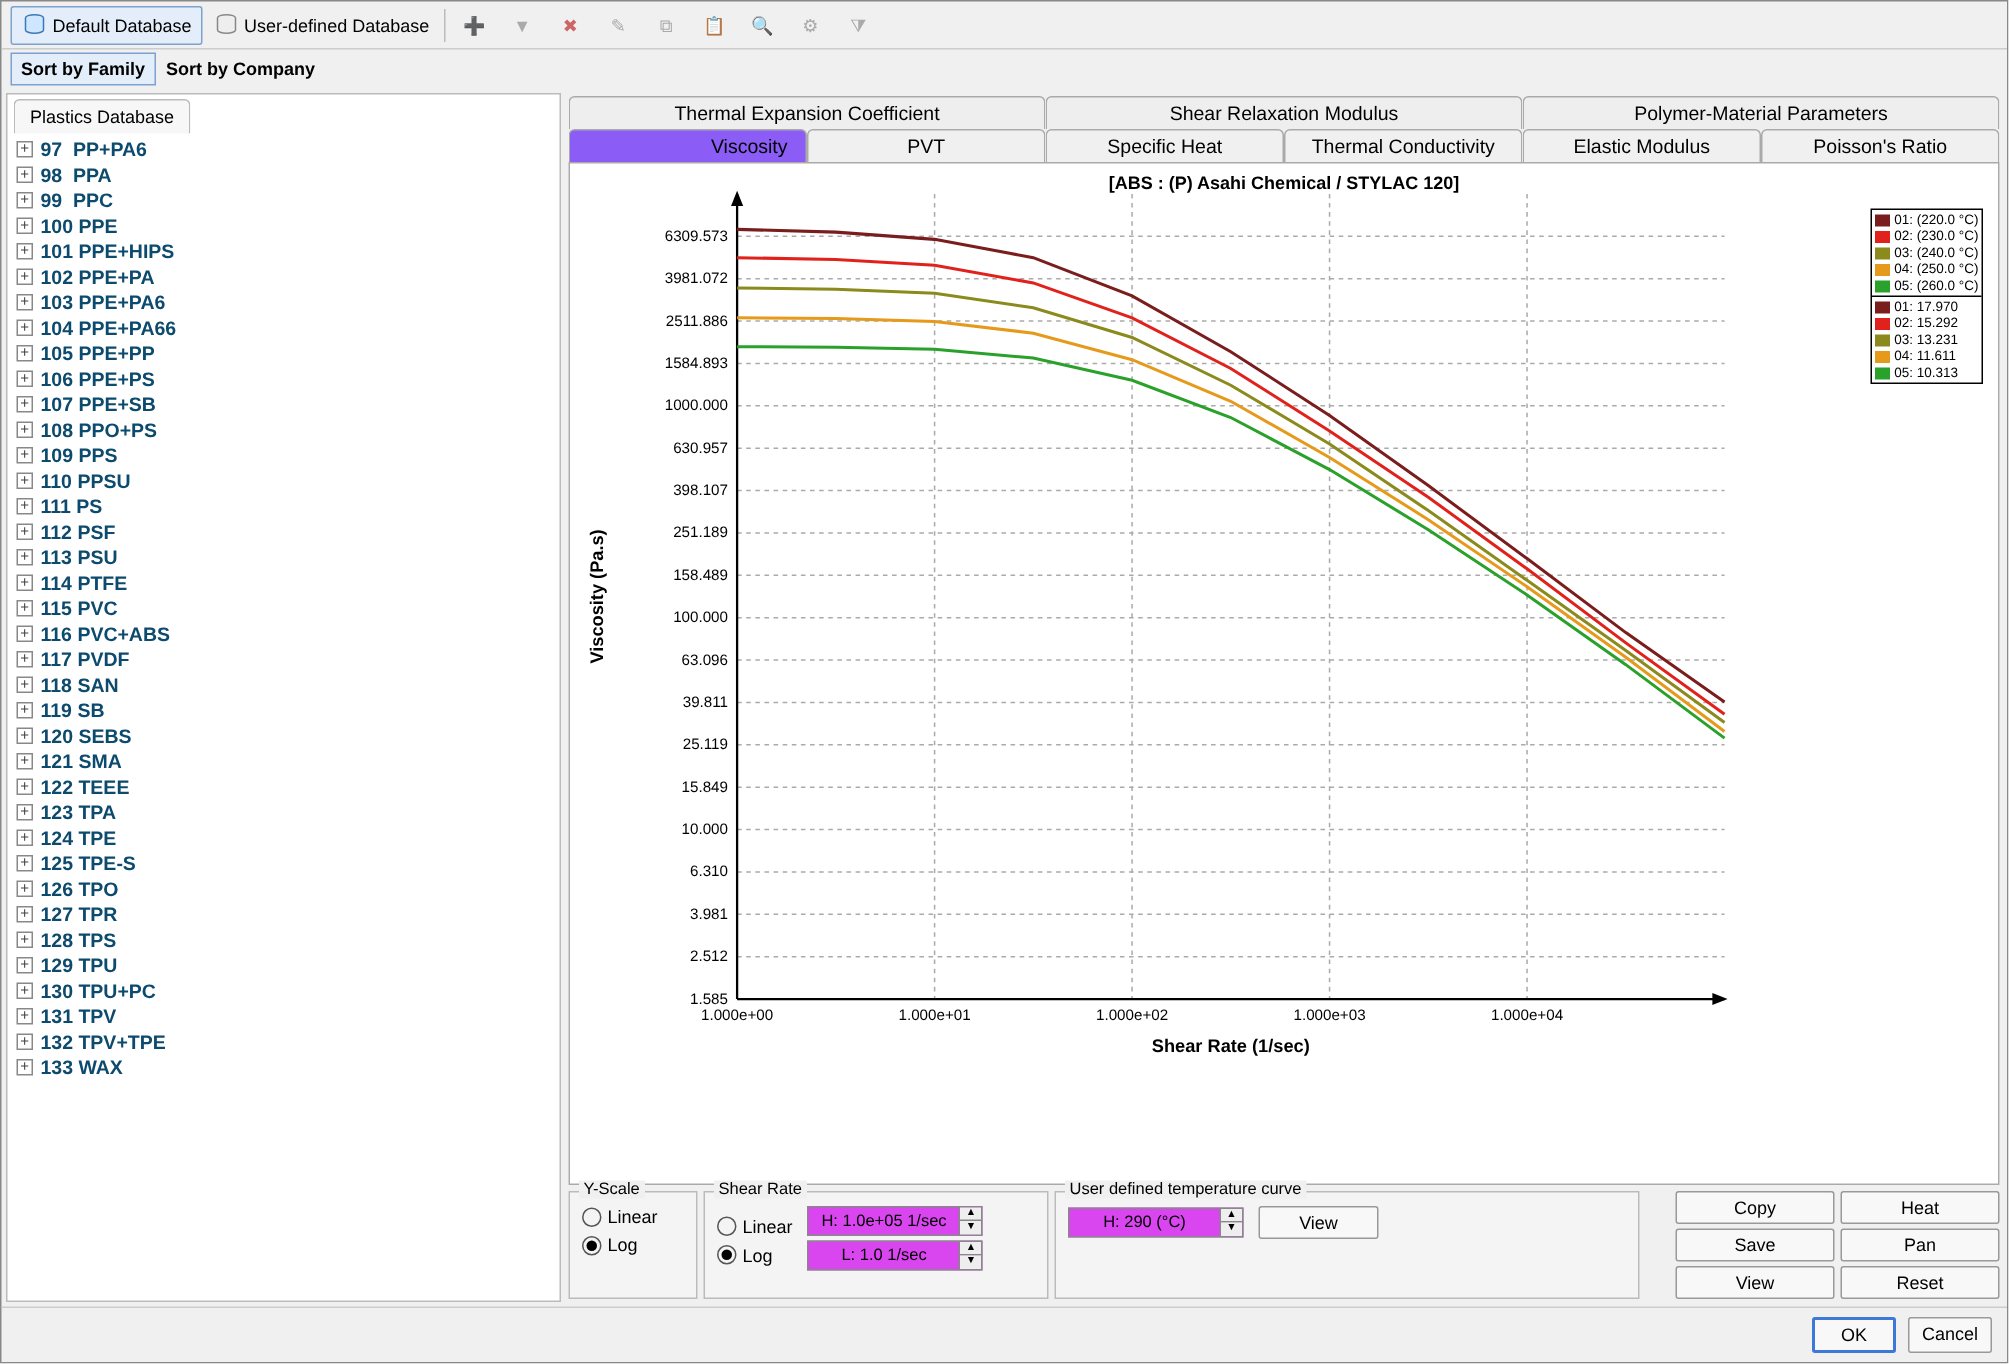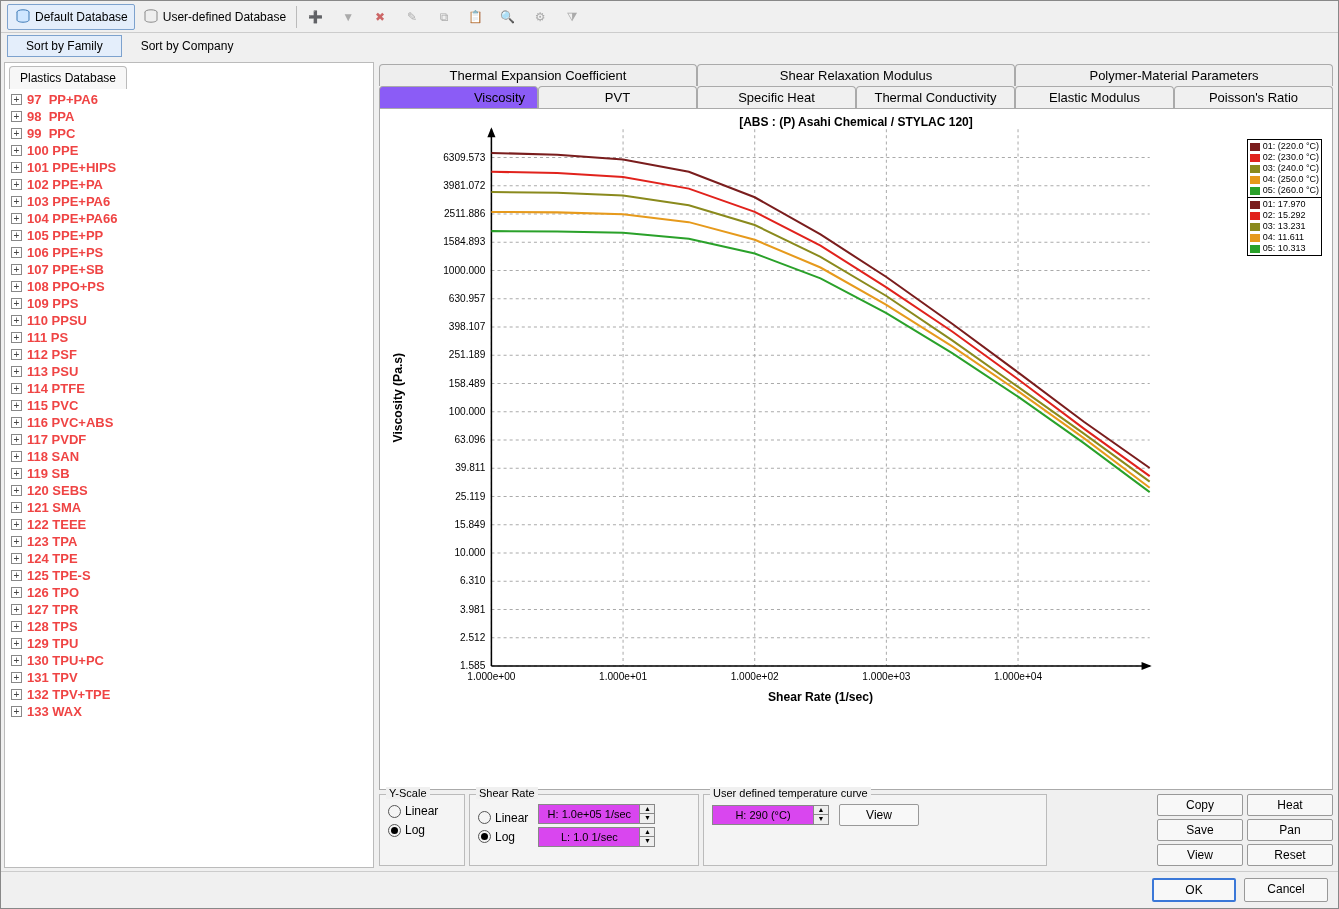--- a/index.html
+++ b/index.html
@@ -8,32 +8,32 @@
 .titlebar { height:30px; display:flex; align-items:center; padding:0 8px; background:#fff; border-bottom:1px solid #ddd; }
 .titlebar .icon { width:14px; height:14px; border:2px solid #5588bb; margin-right:6px; }
 .titlebar .title { flex:1; font-size:12px; }
 .titlebar .close { font-size:15px; color:#444; cursor:pointer; padding:2px 10px; }
 .toolbar { height:32px; display:flex; align-items:center; padding:2px 6px; gap:0; border-bottom:1px solid #ccc; }
 .tb-btn { display:flex; align-items:center; padding:3px 6px; border:1px solid transparent; border-radius:2px; gap:3px; cursor:pointer; }
 .tb-btn.pressed { border:1px solid #7da2ce; background:#e4eefb; }
 .tb-sep { width:1px; height:22px; background:#bbb; margin:0 3px; }
 .tb-icon { width:18px; height:18px; display:inline-flex; align-items:center; justify-content:center; }
 .sortbar { height:26px; display:flex; align-items:center; padding:0 6px; gap:0; }
-.sort-btn { padding:3px 18px; border:1px solid transparent; cursor:pointer; }
+.sort-btn { padding:3px 6px; border:1px solid transparent; cursor:pointer;font-weight:bold; }
 .sort-btn.pressed { border:1px solid #7da2ce; background:#e4eefb; }
 .content { flex:1; display:flex; min-height:0; }
 .left-pane { width:370px; display:flex; flex-direction:column; border:1px solid #bbb; margin:3px; background:#fff; }
 .tree-tab { padding:4px 10px; border:1px solid #bbb; border-bottom:none; border-radius:4px 4px 0 0; background:#f7f7f7; width:fit-content; margin-left:4px; margin-top:3px; font-size:12px; }
 .tree-body { flex:1; overflow-y:scroll; padding:2px 0 2px 2px; position:relative; }
 .tree-body::-webkit-scrollbar { width:16px; }
 .tree-body::-webkit-scrollbar-track { background:#f0f0f0; border-left:1px solid #ddd; }
 .tree-body::-webkit-scrollbar-thumb { background:#c0c0c0; border:1px solid #aaa; }
 .tree-item { display:flex; align-items:center; padding:1px 0 1px 4px; }
 .exp { width:11px; height:11px; border:1px solid #888; display:inline-flex; align-items:center; justify-content:center; font-size:10px; line-height:8px; color:#444; margin-right:5px; cursor:pointer; flex-shrink:0; }
-.tree-label { color:#ef4444; font-weight:bold; font-size:13px; cursor:pointer; white-space:pre; }
+.tree-label { color:#0c4a6e; font-weight:bold; font-size:13px; cursor:pointer; white-space:pre; }
 .right-pane { flex:1; display:flex; flex-direction:column; margin:3px 3px 3px 0; min-width:0; }
 .tab-rows { margin:2px 2px 0 2px; }
 .tab-row { display:flex; }
 .tab { padding:3px 12px; border:1px solid #aaa; border-bottom:none; border-radius:4px 4px 0 0; background:#f0f0f0; margin-right:0; flex:1; text-align:center; cursor:pointer; font-size:13px; }
 .tab-row.top .tab { background:#eee; }
 .tab.active { background:#8b5cf6; font-weight:normal;text-align:right; }
 .chart-area { flex:1; border:1px solid #aaa; background:#fff; margin:0 2px; position:relative; min-height:0; overflow:hidden; }
 .chart-title { text-align:center; font-weight:bold; font-size:12px; padding:6px; }
 .plot { position:absolute; inset:0; }
 .legend-box { position:absolute; right:10px; top:30px; border:1px solid #000; background:#fff; font-size:9px; }
@@ -45,25 +45,25 @@
 .ctrl-group { border:1px solid #bbb; background:#f4f4f4; padding:4px 8px 6px 8px; position:relative; }
 .ctrl-group .grp-label { position:absolute; top:-8px; left:6px; background:#f0f0f0; padding:0 3px; font-size:11px; }
 .radio-row { display:flex; align-items:center; gap:4px; margin:5px 0 2px 0; }
 .radio { width:13px; height:13px; border:1px solid #555; border-radius:50%; display:inline-flex; align-items:center; justify-content:center; }
 .radio.checked::after { content:""; width:7px; height:7px; background:#000; border-radius:50%; }
 .spin-field { display:flex; align-items:center; border:1px solid #888; background:#d946ef; height:20px; }
 .spin-field .sf-text { padding:0 6px; font-size:11px; min-width:100px; text-align:center; }
 .spin-field .sf-btns { display:flex; flex-direction:column; border-left:1px solid #888; }
 .spin-field .sf-btns div { width:14px; height:9px; background:#eee; font-size:7px; text-align:center; line-height:8px; border-bottom:1px solid #888; cursor:pointer; }
 .spin-field .sf-btns div:last-child { border-bottom:none; }
-.btn { border:1px solid #999; background:#f8f8f8; padding:3px 0; width:86px; text-align:center; cursor:pointer; border-radius:2px; }
+.btn { border:1px solid #999; background:#f8f8f8; padding:3px 0; width:106px; text-align:center; cursor:pointer; border-radius:2px; }
 .btn-col { display:flex; flex-direction:column; gap:3px; margin-left:auto; }
 .btn-row-bottom { display:flex; gap:4px; }
 .footer { display:flex; justify-content:flex-end; padding:6px 10px; gap:8px; border-top:1px solid #ccc; }
-.footer .btn { width:84px; }
+.footer .btn { width:56px; }
 .footer .btn.ok { border:2px solid #3b78d8; }
 svg.db-icon { width:18px; height:18px; }
 </style>
 </head>
 <body>
 
 <div class="window">
 
   <div class="toolbar">
     <div class="tb-btn pressed">
@@ -438,21 +438,21 @@
               <div class="spin-field">
                   <span class="sf-text">L: 1.0 1/sec</span>
                   <span class="sf-btns">
                     <div>▲</div>
                     <div>▼</div>
                   </span>
                 </div>
             </div>
           </div>
         </div>
-        <div class="ctrl-group" style="width:344px">
+        <div class="ctrl-group" style="width:390px">
           <div class="grp-label">User defined temperature curve</div>
           <div style="display:flex;gap:10px;align-items:center;margin-top:5px">
             <div class="spin-field">
                 <span class="sf-text">H: 290 (°C)</span>
                 <span class="sf-btns">
                   <div>▲</div>
                   <div>▼</div>
                 </span>
               </div>
             <div class="btn" style="width:80px">View</div>

